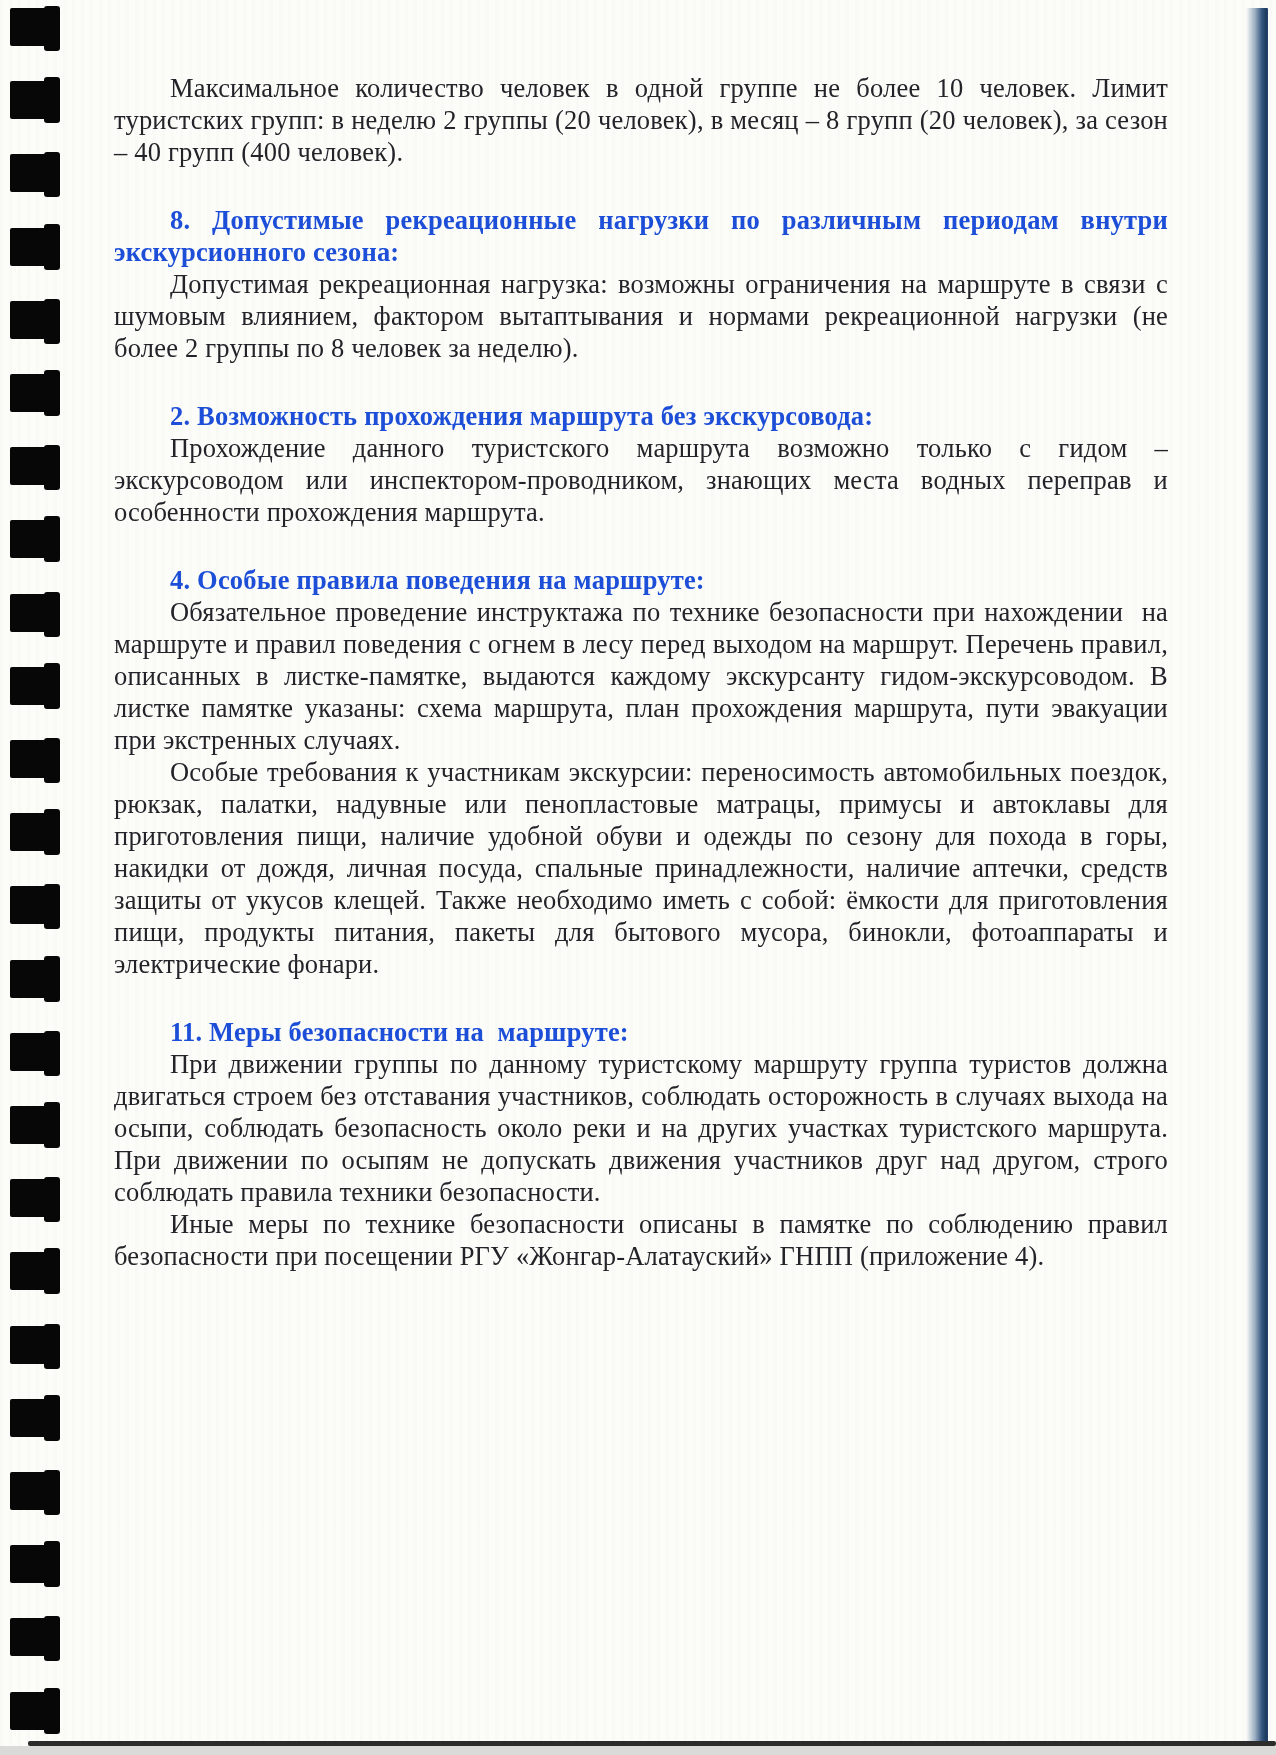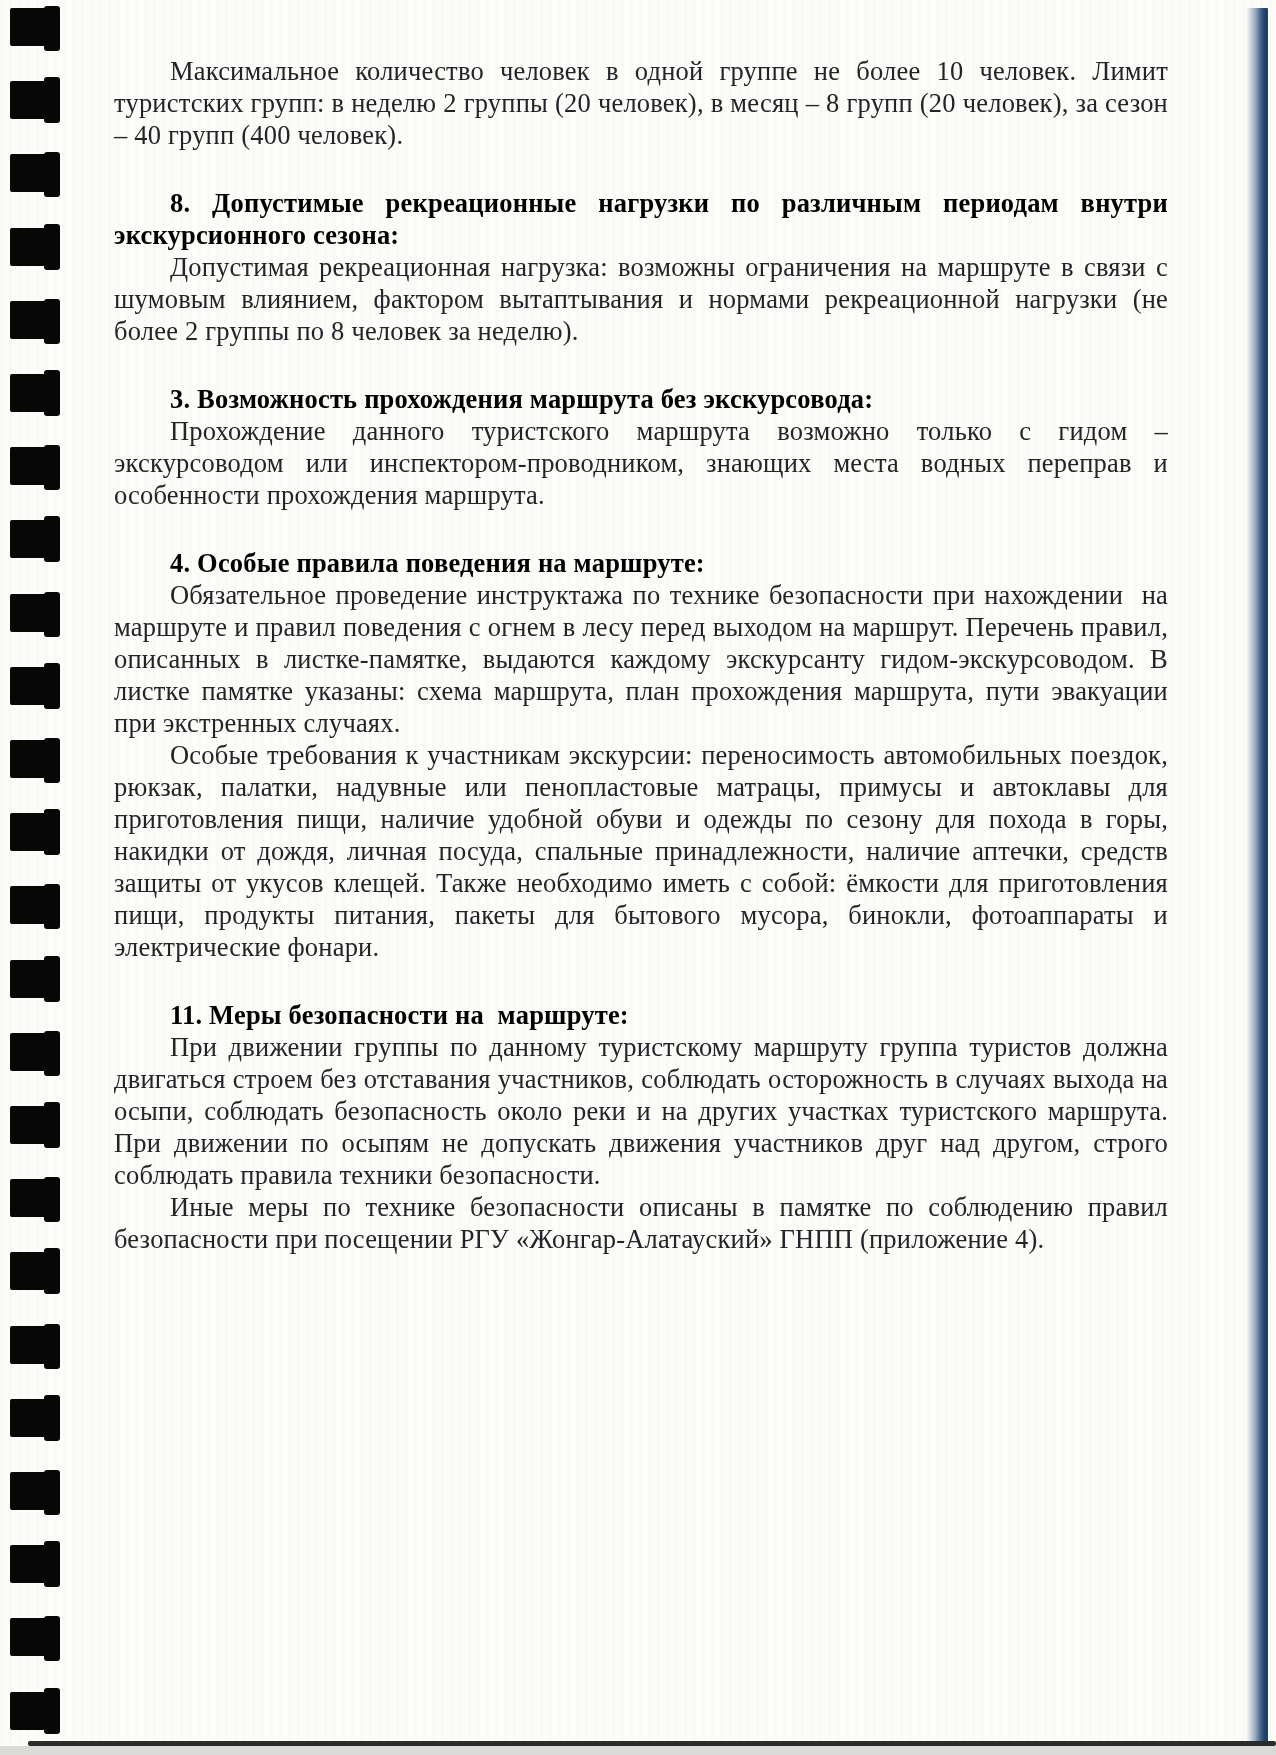--- a/index.html
+++ b/index.html
@@ -30,28 +30,28 @@
   .edge-stripe{
     position:absolute;top:8px;right:8px;bottom:12px;width:22px;
     background:linear-gradient(to right,rgba(236,239,242,0) 0%,#9db0c3 40%,#35567e 72%,#1c3a5f 92%,#27466c 100%);
     border-radius:1px;
   }
   
   .bottom-strip{position:absolute;left:0;right:0;bottom:0;height:9px;background:#dadad8;}
   .bottom-edge{position:absolute;left:28px;right:0;bottom:9px;height:5px;background:#2c2c2c;border-radius:2px;}
   
   .text-col{
-    position:absolute;left:114px;top:55px;width:1054px;
+    position:absolute;left:114px;top:72px;width:1054px;
     color:#232329;
     font-size:26.5px;line-height:32px;
     text-align:justify;
     letter-spacing:0.2px;
   }
   .block{text-indent:56px;margin:0;}
-  .heading{font-weight:bold;color:#000000;margin-top:36px;}
+  .heading{font-weight:bold;color:#1d4ed8;margin-top:36px;}
 </style>
 </head>
 <body>
 
 <div class="page">
 
   <div class="comb">
       <div class="tooth" style="top: 8px;"></div>
       <div class="tooth" style="top: 81.2px;"></div>
       <div class="tooth" style="top: 154.4px;"></div>
@@ -75,21 +75,21 @@
       <div class="tooth" style="top: 1472px;"></div>
       <div class="tooth" style="top: 1545.2px;"></div>
       <div class="tooth" style="top: 1618.4px;"></div>
       <div class="tooth" style="top: 1691.6px;"></div>
     </div>
 
   <div class="text-col">
     <p class="block">Максимальное количество человек в одной группе не более 10 человек. Лимит туристских групп: в неделю 2 группы (20 человек), в месяц – 8 групп (20 человек), за сезон – 40 групп (400 человек).</p>
     <p class="block heading">8. Допустимые рекреационные нагрузки по различным периодам внутри экскурсионного сезона:</p>
     <p class="block">Допустимая рекреационная нагрузка: возможны ограничения на маршруте в связи с шумовым влиянием, фактором вытаптывания и нормами рекреационной нагрузки (не более 2 группы по 8 человек за неделю).</p>
-    <p class="block heading">3. Возможность прохождения маршрута без экскурсовода:</p>
+    <p class="block heading">2. Возможность прохождения маршрута без экскурсовода:</p>
     <p class="block">Прохождение данного туристского маршрута возможно только с гидом – экскурсоводом или инспектором-проводником, знающих места водных переправ и особенности прохождения маршрута.</p>
     <p class="block heading">4. Особые правила поведения на маршруте:</p>
     <p class="block">Обязательное проведение инструктажа по технике безопасности при нахождении &nbsp;на маршруте и правил поведения с огнем в лесу перед выходом на маршрут. Перечень правил, описанных в листке-памятке, выдаются каждому экскурсанту гидом-экскурсоводом. В листке памятке указаны: схема маршрута, план прохождения маршрута, пути эвакуации при экстренных случаях.</p>
     <p class="block">Особые требования к участникам экскурсии: переносимость автомобильных поездок, рюкзак, палатки, надувные или пенопластовые матрацы, примусы и автоклавы для приготовления пищи, наличие удобной обуви и одежды по сезону для похода в горы, накидки от дождя, личная посуда, спальные принадлежности, наличие аптечки, средств защиты от укусов клещей. Также необходимо иметь с собой: ёмкости для приготовления пищи, продукты питания, пакеты для бытового мусора, бинокли, фотоаппараты и электрические фонари.</p>
     <p class="block heading">11. Меры безопасности на &nbsp;маршруте:</p>
     <p class="block">При движении группы по данному туристскому маршруту группа туристов должна двигаться строем без отставания участников, соблюдать осторожность в случаях выхода на осыпи, соблюдать безопасность около реки и на других участках туристского маршрута. При движении по осыпям не допускать движения участников друг над другом, строго соблюдать правила техники безопасности.</p>
     <p class="block">Иные меры по технике безопасности описаны в памятке по соблюдению правил безопасности при посещении РГУ «Жонгар-Алатауский» ГНПП (приложение 4).</p>
   </div>
 
   <div class="edge-stripe"></div>

